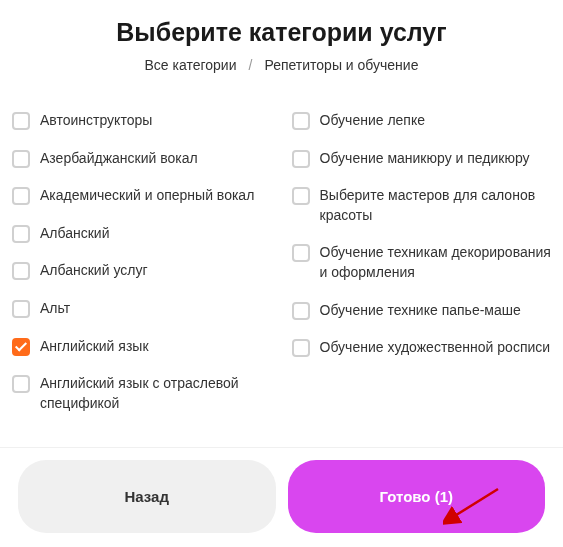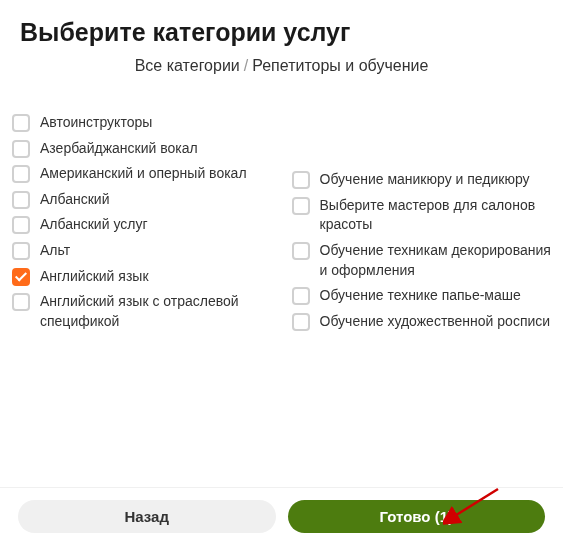--- a/index.html
+++ b/index.html
@@ -9,53 +9,53 @@
     }
     body {
       font-family: -apple-system, BlinkMacSystemFont, 'Segoe UI', Arial, sans-serif;
       background: #fff;
       width: 563px;
       height: 547px;
       position: relative;
       overflow: hidden;
     }
     .header {
+      text-align: center;
       padding: 18px 20px 14px;
     }
     .title {
       font-size: 25px;
       font-weight: 700;
       color: #1a1a1a;
       margin-bottom: 10px;
     }
     .breadcrumb {
       display: flex;
       justify-content: center;
       align-items: center;
-      gap: 4px;
-      font-size: 16px;
+      gap: 12px;
+      font-size: 14px;
       color: #555;
     }
     .breadcrumb-item {
       color: #333;
     }
     .breadcrumb-sep {
       color: #999;
     }
     .content {
       display: flex;
       padding: 24px 12px 0;
       gap: 20px;
     }
     .column {
       flex: 1;
       display: flex;
       flex-direction: column;
-      gap: 6px;
-      justify-content: flex-end;
+      gap: 18px;
     }
     .checkbox-item {
       display: flex;
       align-items: flex-start;
       gap: 10px;
       cursor: pointer;
     }
     .checkbox {
       width: 18px;
       height: 18px;
@@ -92,34 +92,34 @@
       left: 0;
       right: 0;
       display: flex;
       padding: 12px 18px 14px;
       gap: 12px;
       background: #fff;
       border-top: 1px solid #f0f0f0;
     }
     .btn {
       flex: 1;
-      padding: 8px 20px;
+      padding: 28px 20px;
       border-radius: 28px;
       border: none;
       font-size: 15px;
       font-weight: 600;
       cursor: pointer;
       text-align: center;
     }
     .btn-back {
       background: #f0f0f0;
       color: #333;
     }
     .btn-done {
-      background: #4d7c0f;
+      background: #d946ef;
       color: #fff;
     }
     .arrow {
       position: absolute;
       bottom: 20px;
       right: 60px;
       pointer-events: none;
     }
   </style>
 </head>
@@ -139,21 +139,21 @@
       <div class="checkbox-item">
         <div class="checkbox"></div>
         <span class="checkbox-label">Автоинструкторы</span>
       </div>
       <div class="checkbox-item">
         <div class="checkbox"></div>
         <span class="checkbox-label">Азербайджанский вокал</span>
       </div>
       <div class="checkbox-item">
         <div class="checkbox"></div>
-        <span class="checkbox-label">Американский и оперный вокал</span>
+        <span class="checkbox-label">Академический и оперный вокал</span>
       </div>
       <div class="checkbox-item">
         <div class="checkbox"></div>
         <span class="checkbox-label">Албанский</span>
       </div>
       <div class="checkbox-item">
         <div class="checkbox"></div>
         <span class="checkbox-label">Албанский услуг</span>
       </div>
       <div class="checkbox-item">
@@ -163,20 +163,24 @@
       <div class="checkbox-item">
         <div class="checkbox checked"></div>
         <span class="checkbox-label">Английский язык</span>
       </div>
       <div class="checkbox-item">
         <div class="checkbox"></div>
         <span class="checkbox-label">Английский язык с отраслевой спецификой</span>
       </div>
     </div>
   <div class="column" id="right-col">
+      <div class="checkbox-item">
+        <div class="checkbox"></div>
+        <span class="checkbox-label">Обучение лепке</span>
+      </div>
       <div class="checkbox-item">
         <div class="checkbox"></div>
         <span class="checkbox-label">Обучение маникюру и педикюру</span>
       </div>
       <div class="checkbox-item">
         <div class="checkbox"></div>
         <span class="checkbox-label">Выберите мастеров для салонов красоты</span>
       </div>
       <div class="checkbox-item">
         <div class="checkbox"></div>

